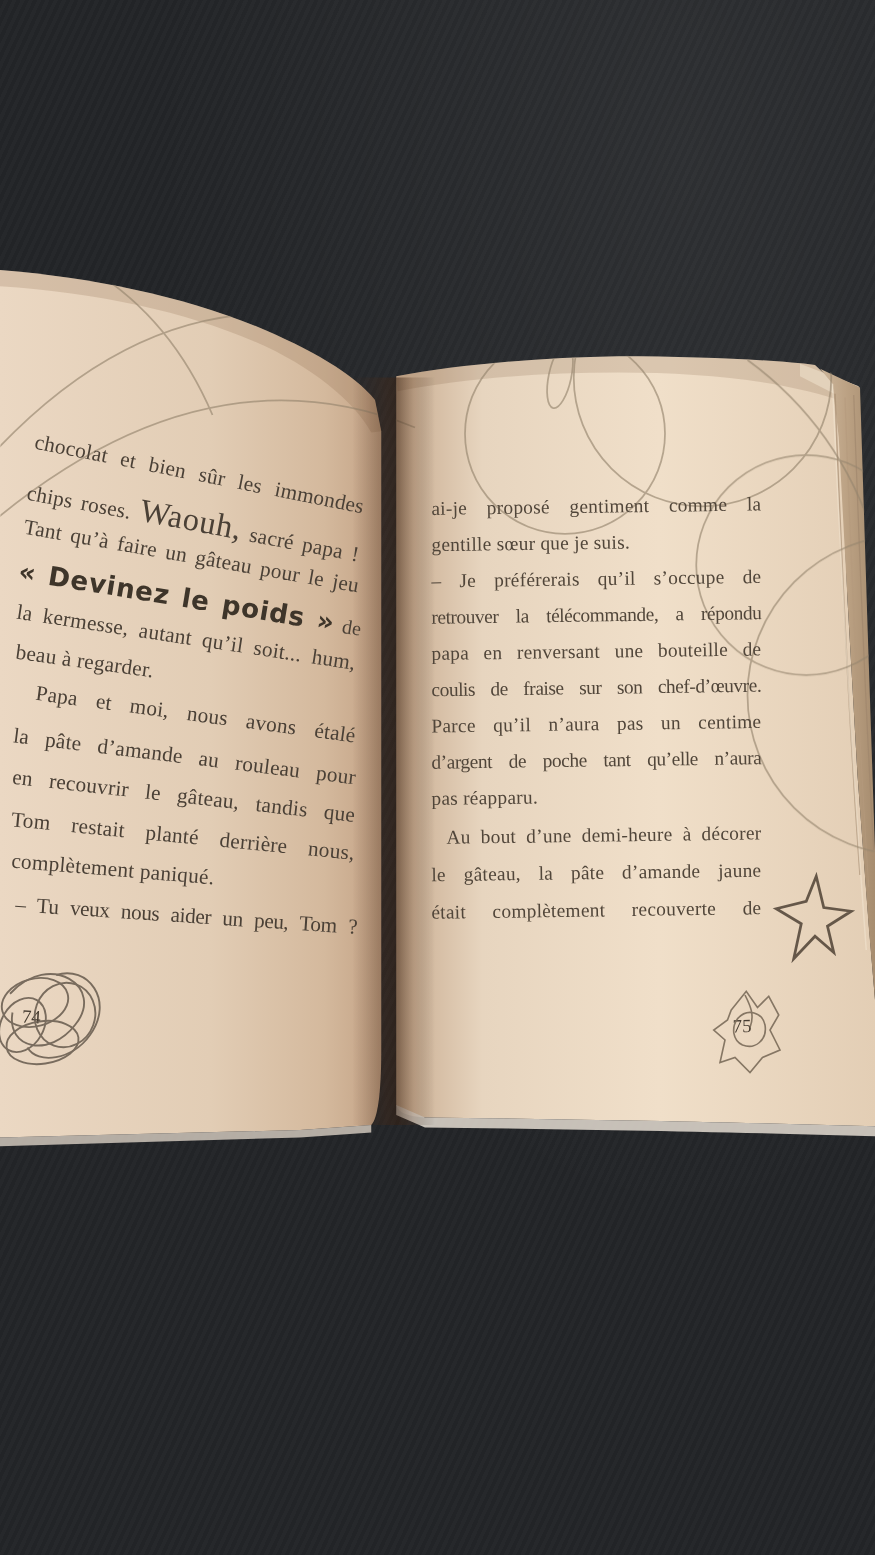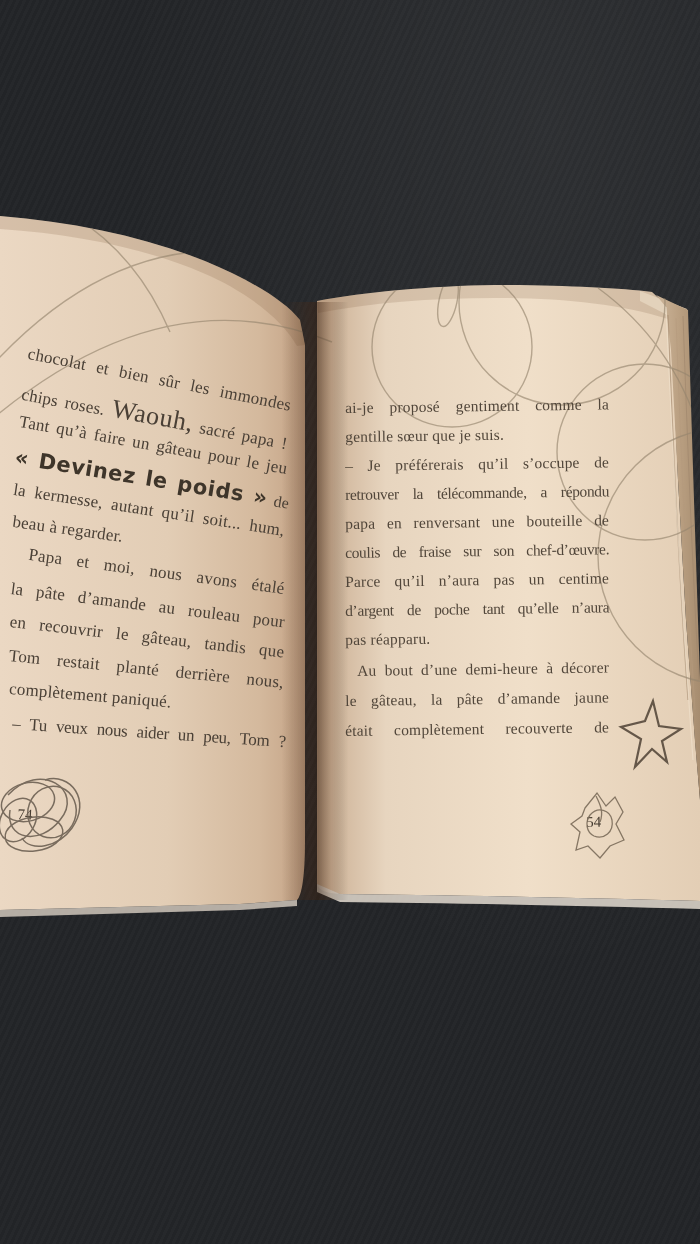--- a/index.html
+++ b/index.html
@@ -128,21 +128,21 @@
     <div class="line pr j" style="left:345px;top:515px;width:264px;--r:-0.8deg">papa en renversant une bouteille de</div>
     <div class="line pr j t" style="left:345px;top:544px;width:264px;--r:-0.8deg">coulis de fraise sur son chef-d’œuvre.</div>
     <div class="line pr j" style="left:345px;top:573px;width:264px;--r:-0.8deg">Parce qu’il n’aura pas un centime</div>
     <div class="line pr j t" style="left:345px;top:602px;width:264px;--r:-0.8deg">d’argent de poche tant qu’elle n’aura</div>
     <div class="line pr" style="left:345px;top:631px;width:264px;--r:-0.8deg">pas réapparu.</div>
     <div class="line pr j" style="left:357px;top:662px;width:252px;--r:-0.8deg">Au bout d’une demi-heure à décorer</div>
     <div class="line pr j" style="left:345px;top:692px;width:264px;--r:-0.8deg">le gâteau, la pâte d’amande jaune</div>
     <div class="line pr j" style="left:345px;top:722px;width:264px;--r:-0.8deg">était complètement recouverte de</div>
 
     <div class="pagenum" style="left:18px;top:806px;transform:rotate(3deg)">74</div>
-    <div class="pagenum" style="left:586px;top:814px;transform:rotate(-1deg)">54</div>
+    <div class="pagenum" style="left:586px;top:814px;transform:rotate(-1deg)">75</div>
   </div>
 
   <svg class="layer" viewBox="0 0 700 1244" aria-hidden="true">
     <rect x="282" y="302" width="66" height="598" fill="url(#gGut)"></rect>
 
     <g stroke="#665a4d" stroke-width="1.5" fill="none" opacity="0.85">
       <ellipse cx="28" cy="802" rx="27" ry="19" transform="rotate(-15 28 802)"></ellipse>
       <ellipse cx="52" cy="812" rx="24" ry="26" transform="rotate(20 52 812)"></ellipse>
       <ellipse cx="34" cy="834" rx="29" ry="17" transform="rotate(-8 34 834)"></ellipse>
       <ellipse cx="18" cy="820" rx="17" ry="23" transform="rotate(30 18 820)"></ellipse>

